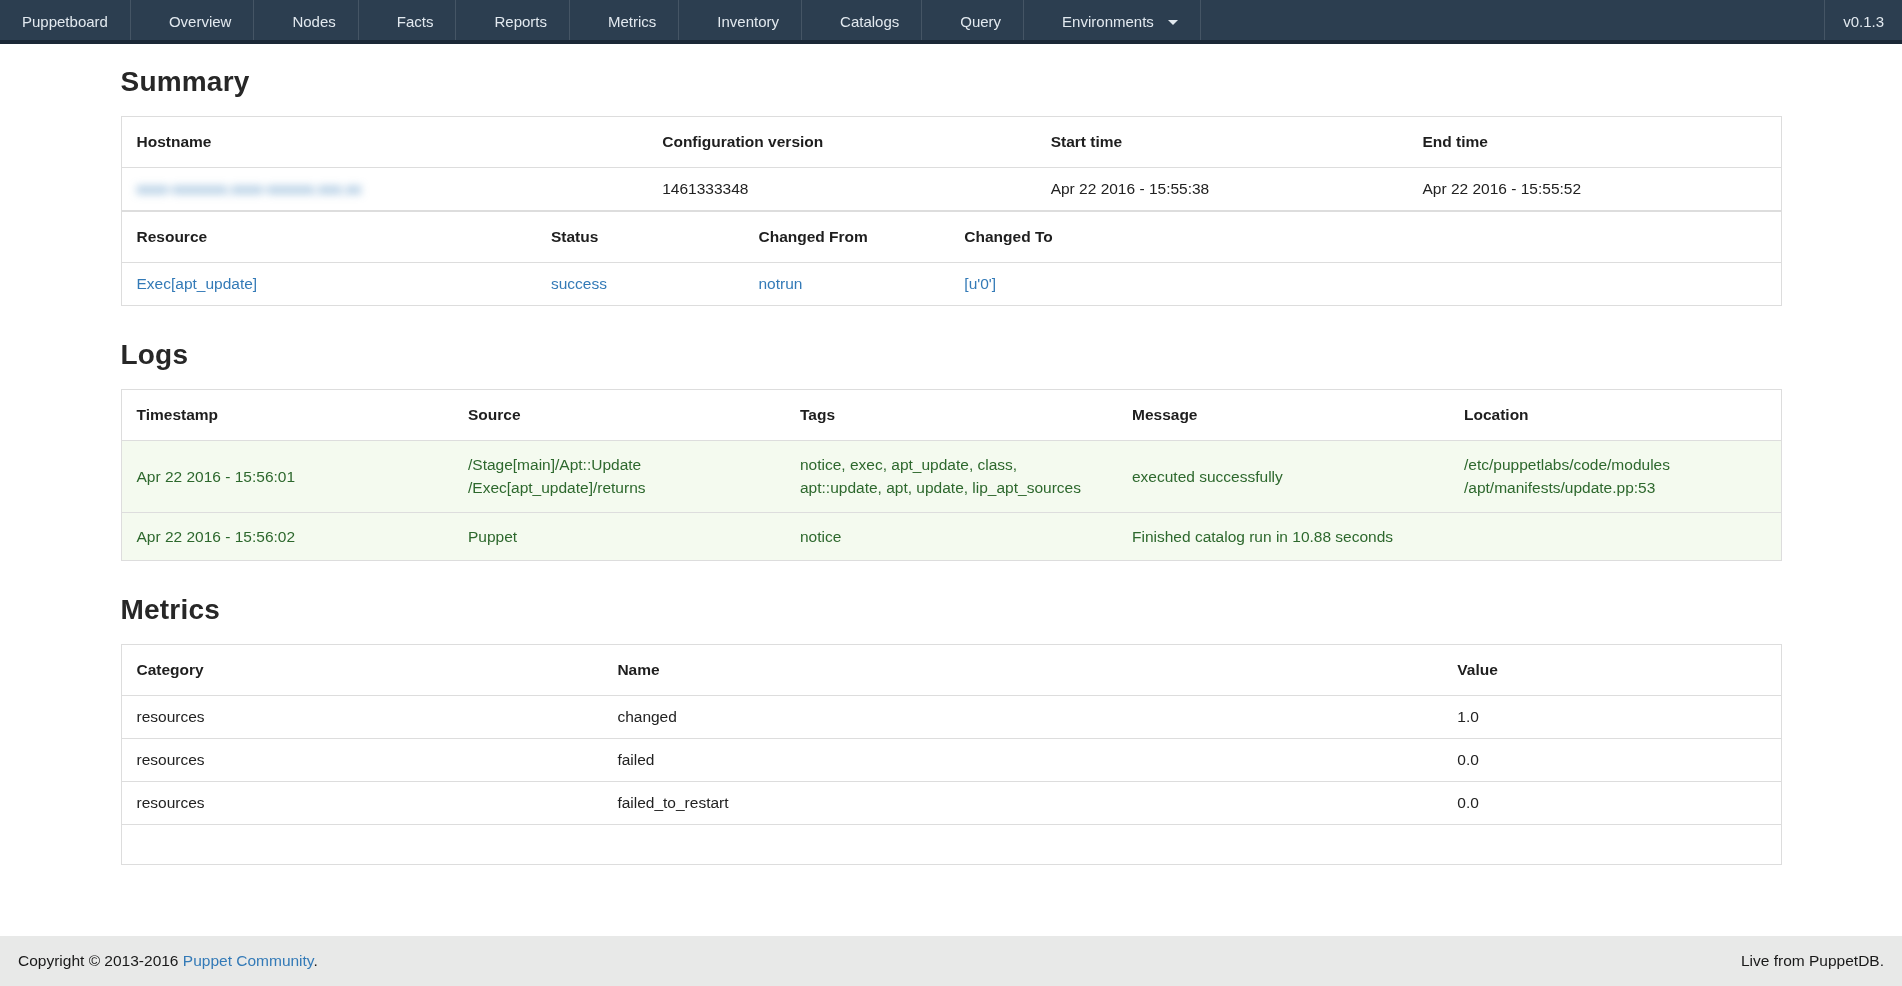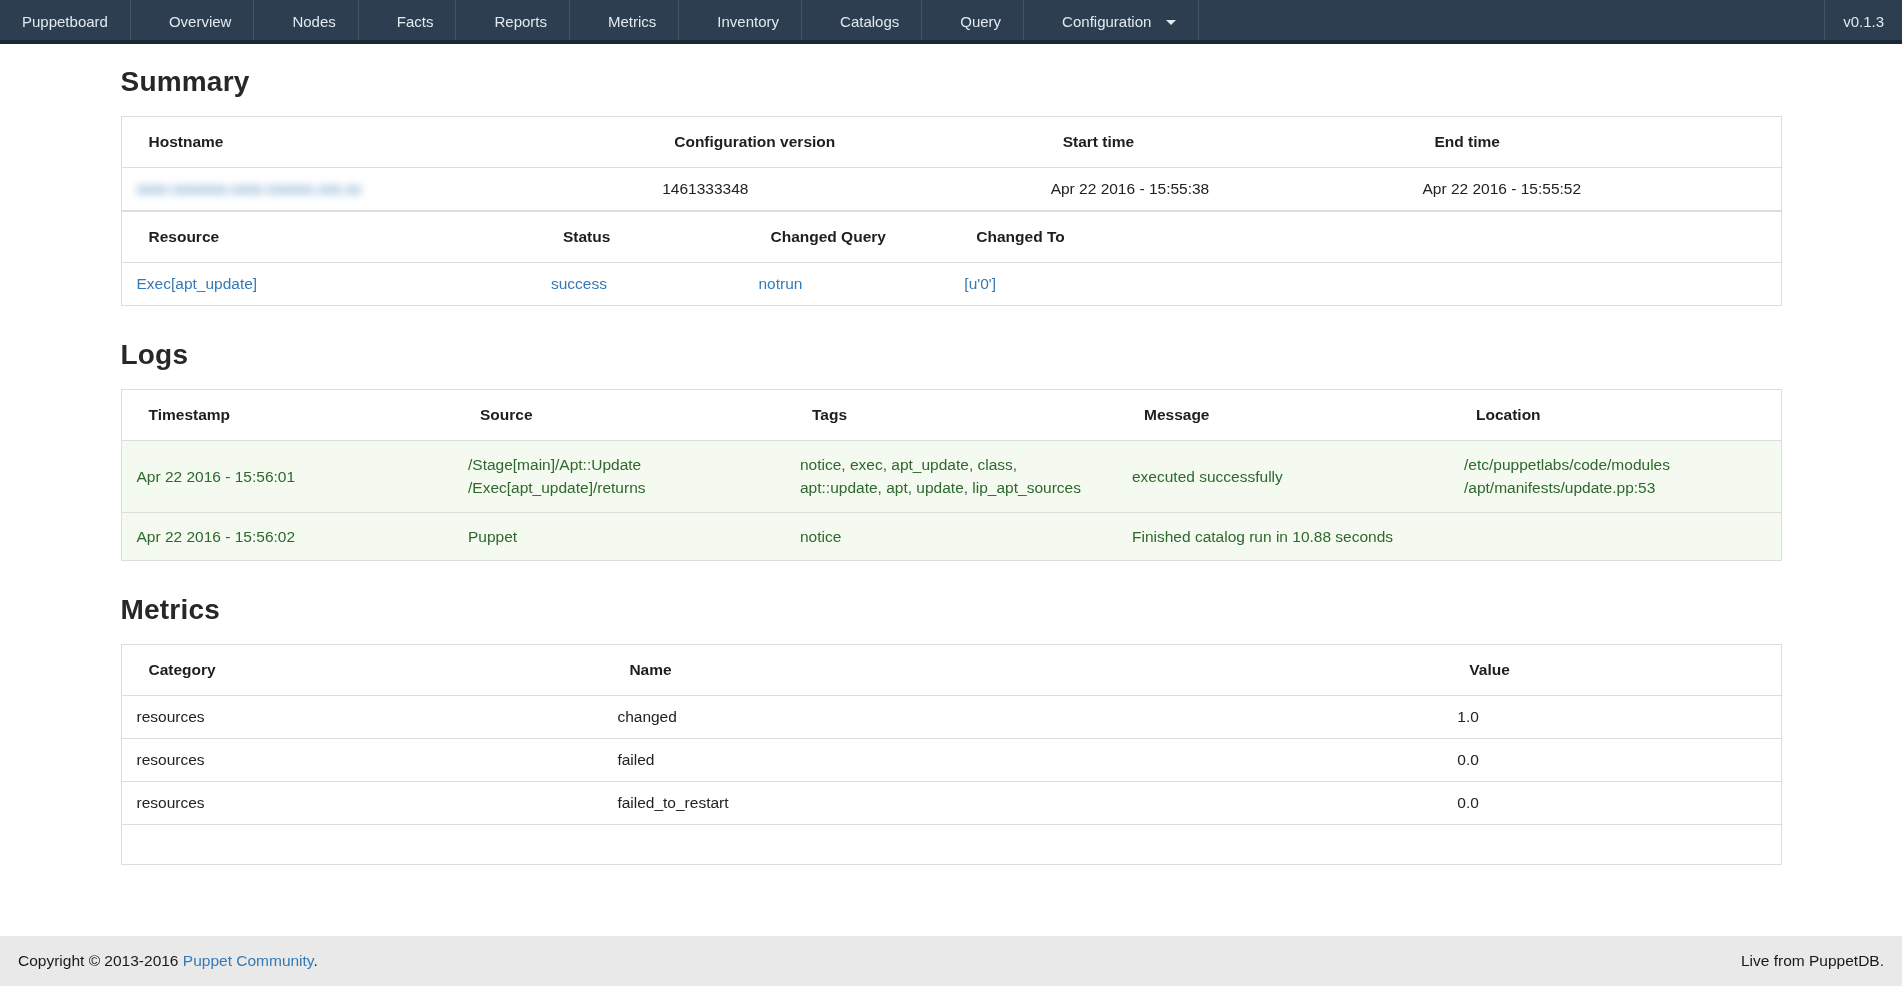--- a/index.html
+++ b/index.html
@@ -68,21 +68,21 @@
   table.data-table {
     width: 100%;
     border-collapse: collapse;
     border: 1px solid var(--table-border, #dddddd);
     font-size: 15.5px;
   }
   table.data-table th {
     text-align: left;
     font-weight: 700;
     color: #1e1e1e;
-    padding: 16px 27px;
+    padding: 16px 15px;
     border-bottom: 1px solid var(--table-border, #dddddd);
   }
   table.data-table td {
     padding: 12px 15px;
     color: #222222;
     vertical-align: middle;
     border-top: 1px solid var(--table-border, #dddddd);
   }
   table.data-table thead tr th { border-top: none; }
 
@@ -130,21 +130,21 @@
     <a class="nav-item">Puppetboard</a>
     <a class="nav-item">Overview</a>
     <a class="nav-item">Nodes</a>
     <a class="nav-item">Facts</a>
     <a class="nav-item">Reports</a>
     <a class="nav-item">Metrics</a>
     <a class="nav-item">Inventory</a>
     <a class="nav-item">Catalogs</a>
     <a class="nav-item">Query</a>
     <a class="nav-item has-caret">
-      <span>Configuration</span>
+      <span>Environments</span>
       <span class="caret"></span>
     </a>
     <span class="nav-spacer"></span>
     <span class="nav-version">v0.1.3</span>
   </nav>
 
   <main class="container">
 
     <h2 class="section-heading first">Summary</h2>
     <table class="data-table summary-table">
@@ -178,21 +178,21 @@
       <colgroup>
           <col style="width:25%">
           <col style="width:12.5%">
           <col style="width:12.4%">
           <col style="width:50.1%">
         </colgroup>
       <thead>
         <tr>
           <th>Resource</th>
           <th>Status</th>
-          <th>Changed Query</th>
+          <th>Changed From</th>
           <th>Changed To</th>
         </tr>
       </thead>
       <tbody>
         <tr>
           <td>
             <a class="link">Exec[apt_update]</a>
           </td>
           <td>
             <a class="link">success</a>

